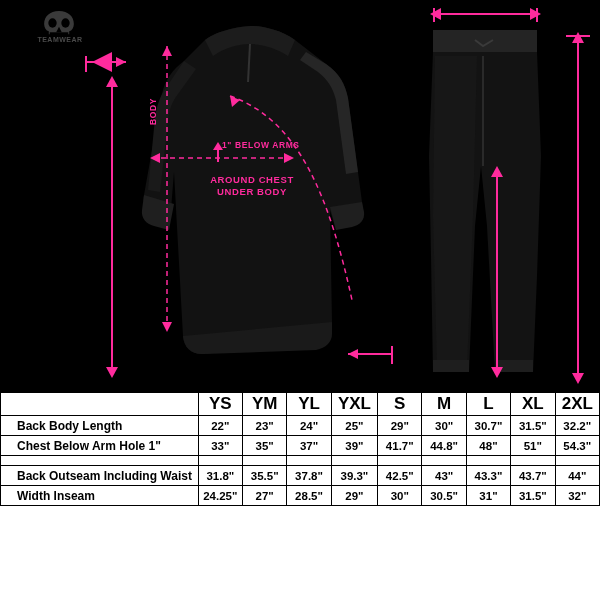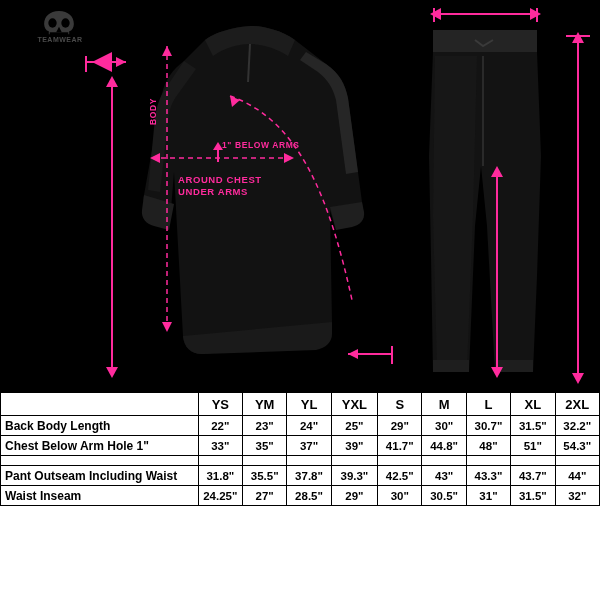--- a/index.html
+++ b/index.html
@@ -75,21 +75,21 @@
     font-size: 8.5px;
     font-weight: bold;
     letter-spacing: .6px;
     white-space: nowrap;
   }
   .ann-label.vert {
     transform: rotate(-90deg);
     transform-origin: left top;
   }
   .ann-center {
-    text-align: left;
+    text-align: center;
   }
 
   
   #chart {
     position: absolute;
     left: 0;
     top: 392px;
     width: 600px;
     height: 208px;
     background: #fff;
@@ -104,26 +104,26 @@
   th, td {
     border: 1px solid #000;
     padding: 0;
     height: 19px;
     text-align: center;
     font-weight: bold;
     font-family: "Liberation Sans", sans-serif;
   }
   th.rowhead, td.rowhead {
     text-align: left;
-    padding-left: 4px;
+    padding-left: 16px;
     font-size: 12px;
   }
   tr.header th {
     height: 22px;
-    font-size: 13px;
+    font-size: 17px;
     margin-top: 20px;
   }
   tr.spacer td {
     height: 9px;
     border-left: 1px solid #000;
     border-right: 1px solid #000;
     border-top: 1px solid #000;
     border-bottom: 1px solid #000;
   }
   .col-label { width: 196px; }
@@ -205,21 +205,21 @@
       <path d="M348 354 l10 -5 l0 10 z" fill="#ff2b9d"></path>
 
       <path d="M112 80 L112 374" stroke="#ff2b9d" stroke-width="2" fill="none"></path>
       <path d="M112 76 l-6 11 l12 0 z" fill="#ff2b9d"></path>
       <path d="M112 378 l-6 -11 l12 0 z" fill="#ff2b9d"></path>
     </svg>
 
     <div class="ann-label vert" style="left:148px; top:125px;">BODY</div>
     <div class="ann-label" style="left:222px; top:140px;">1" BELOW ARMS</div>
     <div class="ann-label ann-center" style="left:178px; top:174px; width:148px; font-size:9.5px;">AROUND CHEST</div>
-    <div class="ann-label ann-center" style="left:178px; top:186px; width:148px; font-size:9.5px;">UNDER ARMS</div>
+    <div class="ann-label ann-center" style="left:178px; top:186px; width:148px; font-size:9.5px;">UNDER BODY</div>
 
     <svg class="pants" viewBox="0 0 140 370">
 
       <path d="M18 14 L122 14 L122 36 L18 36 Z" fill="#242424"></path>
 
       <path d="M18 36 L122 36
                L126 140 L122 260 L118 356
                L80 356 L72 210 L66 150 L60 210 L54 356
                L18 356 L16 240 L14 140 Z" fill="#131313"></path>
 
@@ -314,35 +314,35 @@
           <td></td>
           <td></td>
           <td></td>
           <td></td>
           <td></td>
           <td></td>
           <td></td>
         </tr>
 
         <tr>
-          <td class="rowhead">Pant Outseam Including Waist</td>
+          <td class="rowhead">Back Outseam Including Waist</td>
           <td>31.8"</td>
           <td>35.5"</td>
           <td>37.8"</td>
           <td>39.3"</td>
           <td>42.5"</td>
           <td>43"</td>
           <td>43.3"</td>
           <td>43.7"</td>
           <td>44"</td>
         </tr>
 
 
         <tr>
-          <td class="rowhead">Waist Inseam</td>
+          <td class="rowhead">Width Inseam</td>
           <td>24.25"</td>
           <td>27"</td>
           <td>28.5"</td>
           <td>29"</td>
           <td>30"</td>
           <td>30.5"</td>
           <td>31"</td>
           <td>31.5"</td>
           <td>32"</td>
         </tr>

